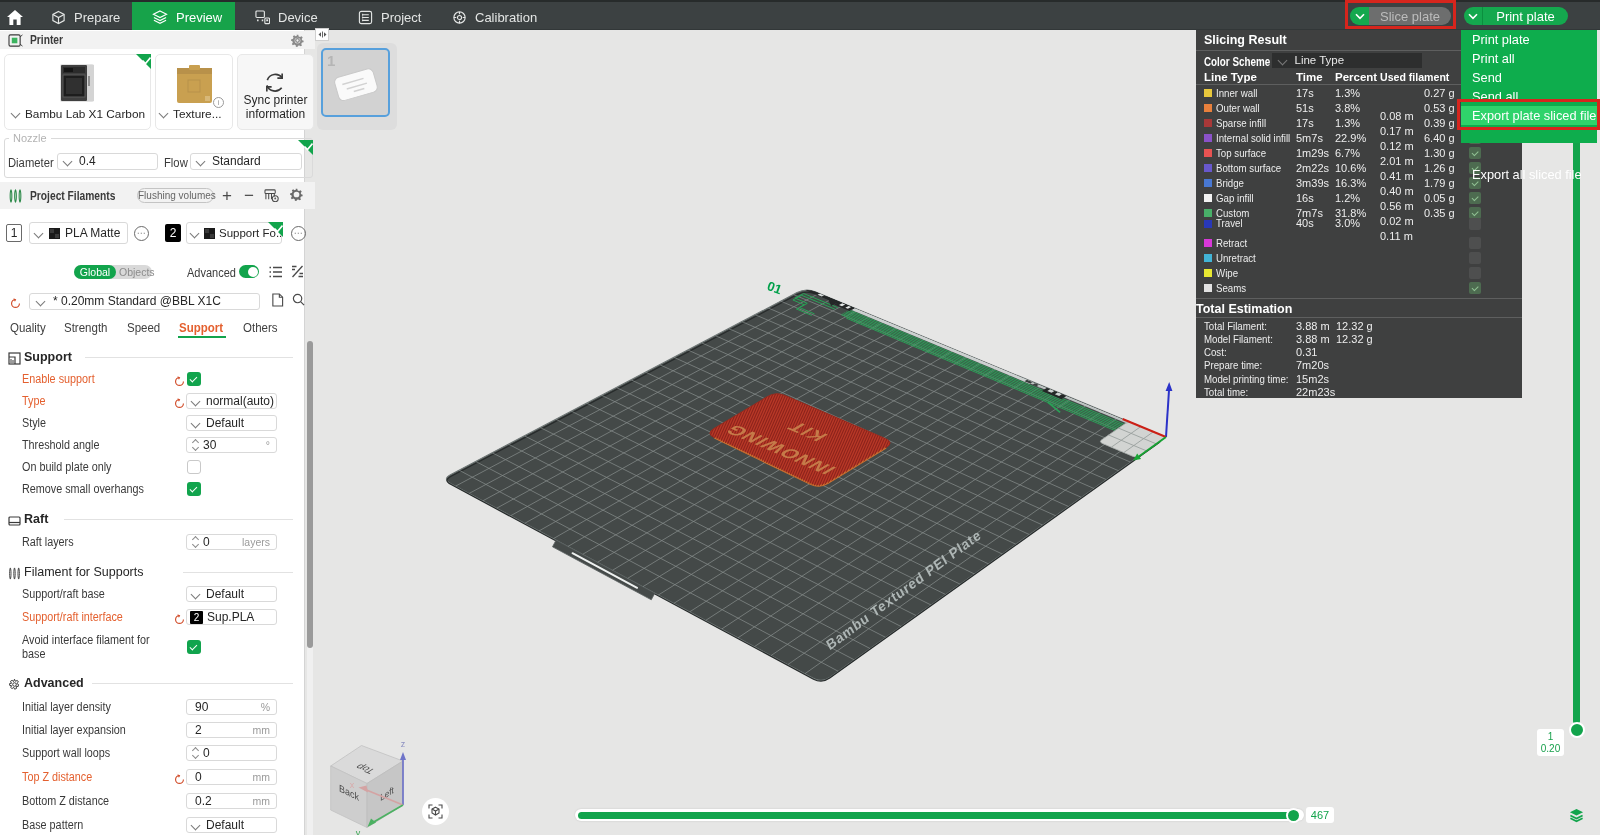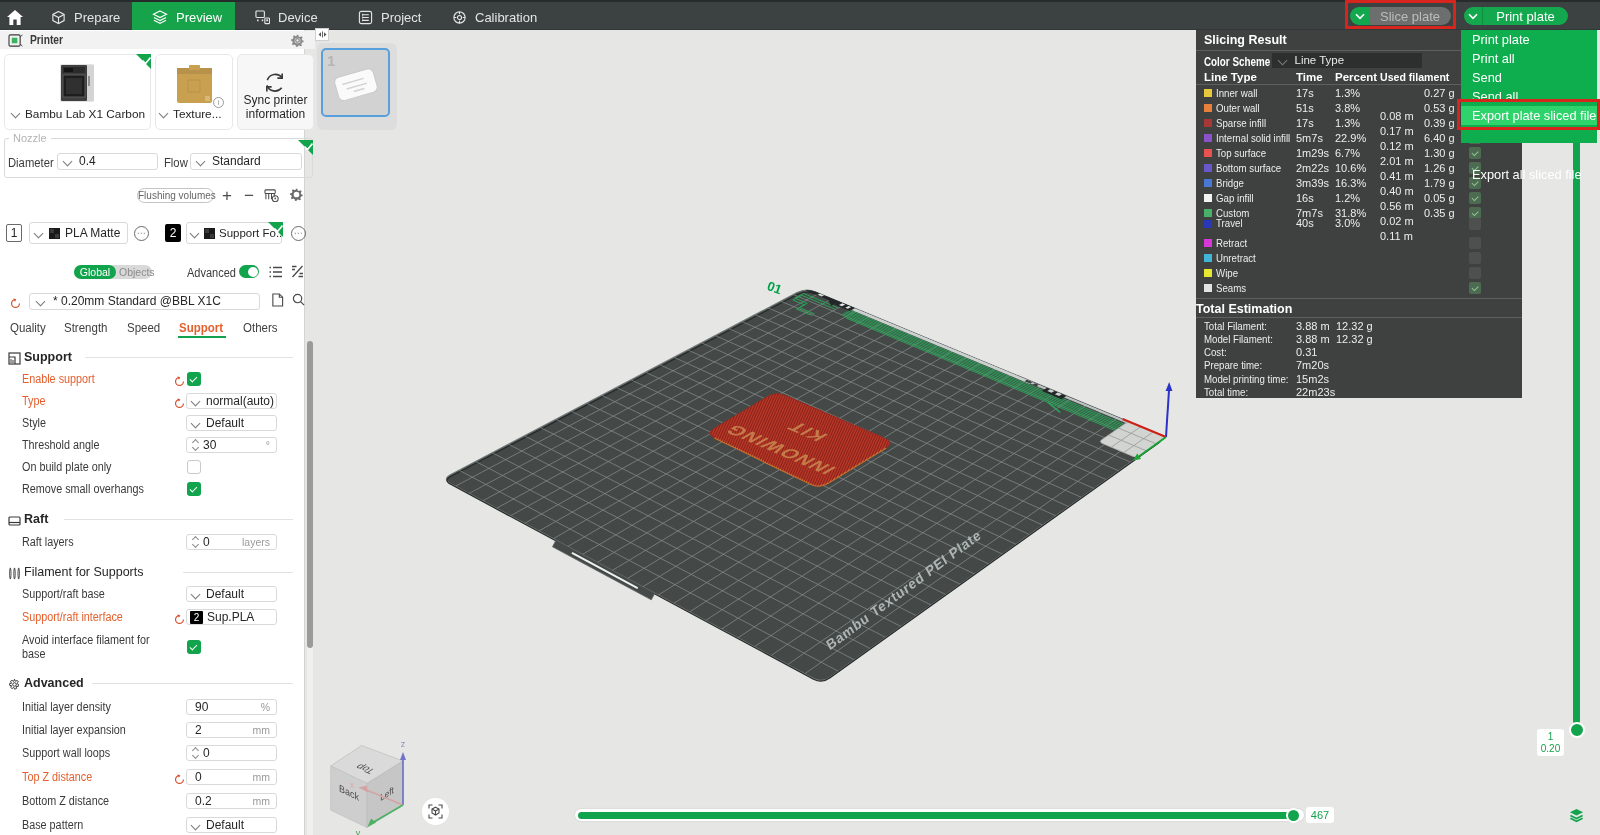--- a/index.html
+++ b/index.html
@@ -425,20 +425,28 @@
     <div class="abs" style="left:4px;top:108px;width:309px;height:40px;border:1px solid #dadada;border-radius:3px"></div>
     <div class="abs" style="left:9px;top:102px;padding:0 4px;background:#fff;font-size:11px;color:#b3b3b3">Nozzle</div>
     <div class="cornercheck" style="left:298px;top:110px"><svg width="15" height="15" viewBox="0 0 15 15">
         <path d="M0 0 L15 0 L15 15 Z" fill="#12a44c"></path>
         <path d="M6.5 6.5 L9.5 9.5 L14.5 3.5" stroke="#fff" stroke-width="1.6" fill="none"></path>
       </svg></div>
     <div class="lab" style="left:8px;top:126px;font-size:12.5px">Diameter</div>
     <div class="ibox" style="left:57px;top:122.5px;width:101px;height:17px;padding-left:6px"><span class="chev" style="margin-right:6px"></span>0.4</div>
     <div class="lab" style="left:164px;top:126px;font-size:12.5px">Flow</div>
     <div class="ibox" style="left:190px;top:122.5px;width:112px;height:17px;padding-left:6px"><span class="chev" style="margin-right:6px"></span>Standard</div>
+    <div class="sechead" style="top:152px;height:27px">
+      <svg style="margin-left:9px" width="13" height="14" viewBox="0 0 13 14" fill="none" stroke="#2d8a4a" stroke-width="1.1">
+        <path d="M2 1 C0.9 2.5 0.9 11.5 2 13 C3.1 11.5 3.1 2.5 2 1 Z"></path>
+        <path d="M6.5 1 C5.4 2.5 5.4 11.5 6.5 13 C7.6 11.5 7.6 2.5 6.5 1 Z"></path>
+        <path d="M11 1 C9.9 2.5 9.9 11.5 11 13 C12.1 11.5 12.1 2.5 11 1 Z"></path>
+      </svg>
+      <span class="t" style="margin-left:8px">Project Filaments</span>
+    </div>
     <div class="abs" style="left:137px;top:158px;width:77px;height:15px;border:1px solid #c4c4c4;border-radius:8px;font-size:10px;color:#666;text-align:center;line-height:13.5px;white-space:nowrap">Flushing volumes</div>
     <div class="abs" style="left:222px;top:156px;font-size:17px;color:#4a4a4a">+</div>
     <div class="abs" style="left:244px;top:156px;font-size:17px;color:#4a4a4a">−</div>
     <svg class="abs" style="left:264px;top:158px" width="15" height="14" viewBox="0 0 16 15" fill="none" stroke="#4a4a4a" stroke-width="1.1">
       <rect x="1" y="2" width="11" height="4" rx="1"></rect>
       <path d="M2 6 L2 12 M5 6 L5 12 M8 6 L8 12 M11 6 L11 9"></path>
       <circle cx="12" cy="11.5" r="3.2"></circle>
       <path d="M12 10 L12 12 M11 11.5 L13 11.5" stroke-width="0.9"></path>
     </svg>
     <svg class="abs" style="left:290px;top:158px" width="13" height="13" viewBox="0 0 16 16" fill="#6a6a6a">

